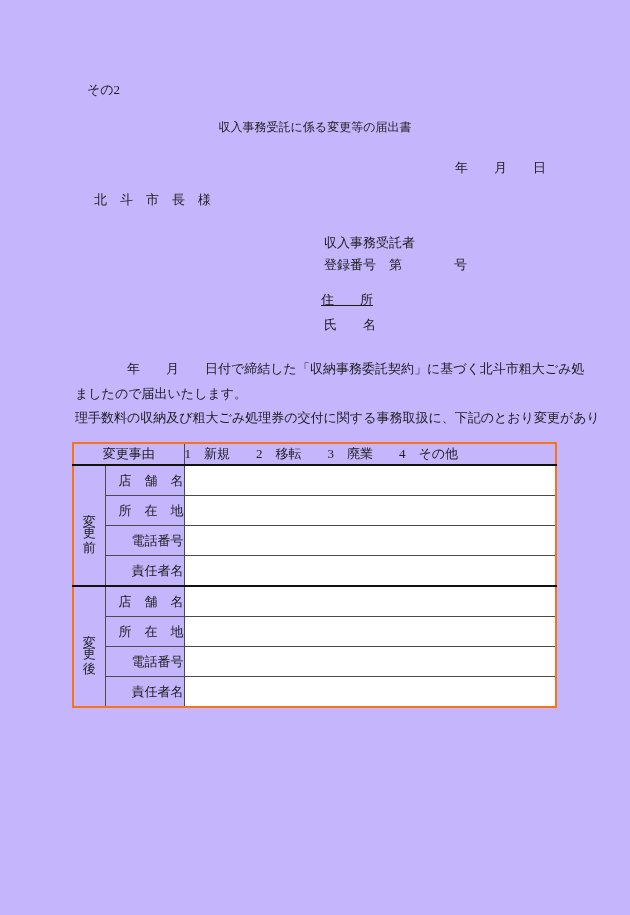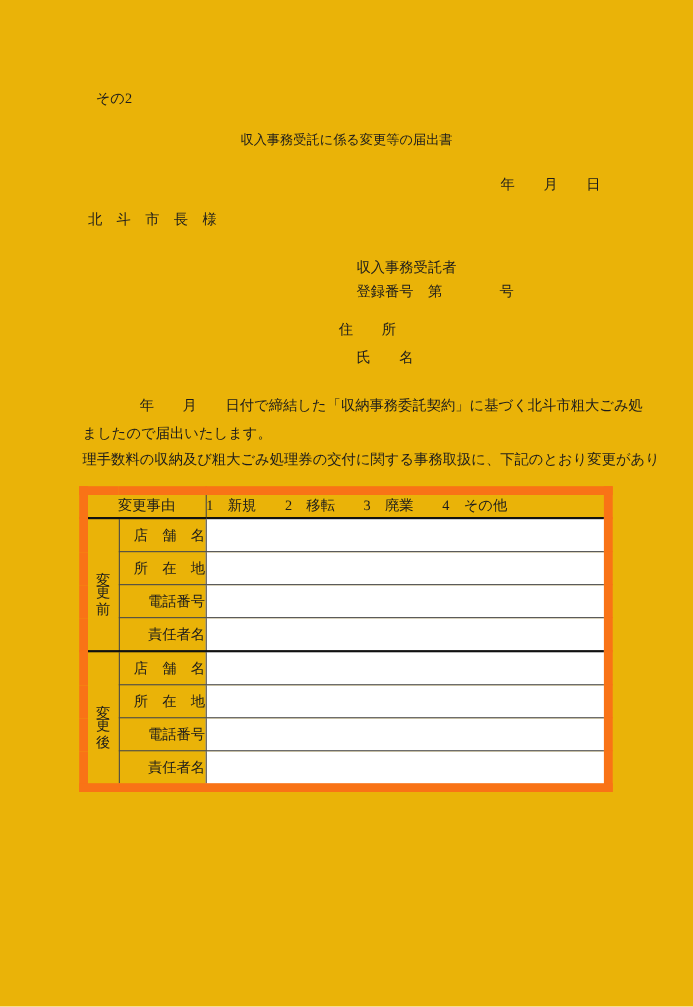--- a/index.html
+++ b/index.html
@@ -1,49 +1,49 @@
 <!DOCTYPE html>
 <html><head>
 <meta charset="utf-8">
 <style>
   html, body { margin: 0; padding: 0; background: #ffffff; }
   .page {
     position: relative;
     width: 630px;
     height: 915px;
-    background: #eab308;
+    background: #c4b5fd;
     font-family: "Liberation Serif", "DejaVu Serif", serif;
     color: #1c1c1c;
     font-size: 13px;
     overflow: hidden;
   }
   .abs { position: absolute; white-space: nowrap; }
   .form-number   { left: 87px;  top: 81px; }
   .doc-title     { left: 0; right: 0; top: 119px; text-align: center; font-size: 12px; }
   .date-line     { right: 84px; top: 159px; margin-left: 48px; }
-  .addressee     { left: 80px;  top: 191px; font-family: Liberation Serif, serif; }
+  .addressee     { left: 94px;  top: 191px; font-family: Liberation Serif, serif; }
   .sender-role   { left: 324px; top: 234px; }
   .sender-reg    { left: 324px; top: 256px; }
-  .sender-addr   { left: 308px; top: 291px; }
+  .sender-addr   { left: 321px; top: 291px; text-decoration: underline; }
   .sender-name   { left: 324px; top: 316px; }
   .body-par      { left: 75px;  top: 357px; line-height: 24.5px; }
   .body-par div  { white-space: nowrap; }
   .footnote      { left: 75px;  top: 747px; }
 
   table.change-table {
     position: absolute;
     left: 72px;
     top: 442px;
     width: 485px;
     border-collapse: collapse;
     table-layout: fixed;
     font-size: 13px;
     color: #1c1c1c;
   }
-  table.change-table { border: 8px solid #f97316; }
+  table.change-table { border: 2px solid #f97316; }
   table.change-table td { border: 1px solid #4a4a4a; padding: 0; }
   table.change-table thead td { border-bottom: 2px solid #111; height: 20px; }
   table.change-table tbody td { height: 29px; }
   table.change-table tbody.block-before { border-bottom: 2px solid #111; }
   td.hdr-label { text-align: center; }
   td.hdr-options { padding-left: 9px; }
   td.side-cell { text-align: center; vertical-align: middle; }
   td.row-label { text-align: right; margin-left: 16px; }
   td.field-cell { background: #ffffff; }
   .vtext {

